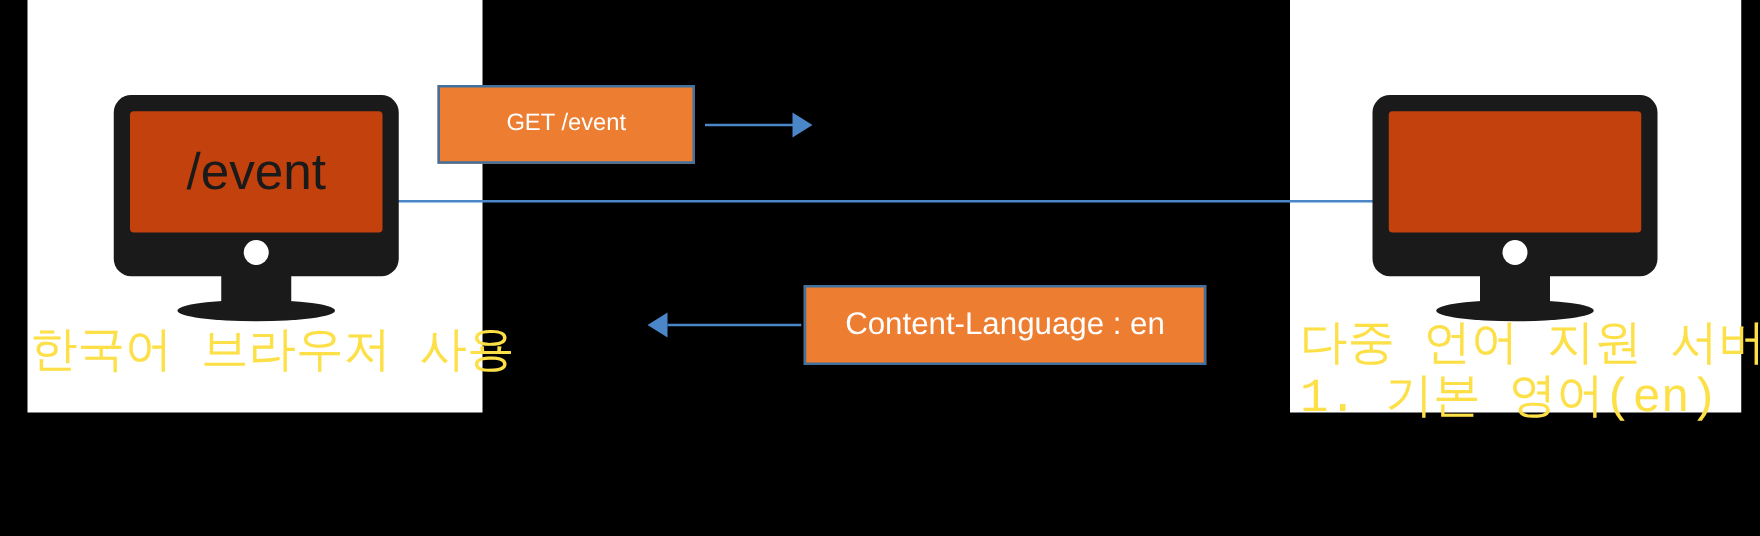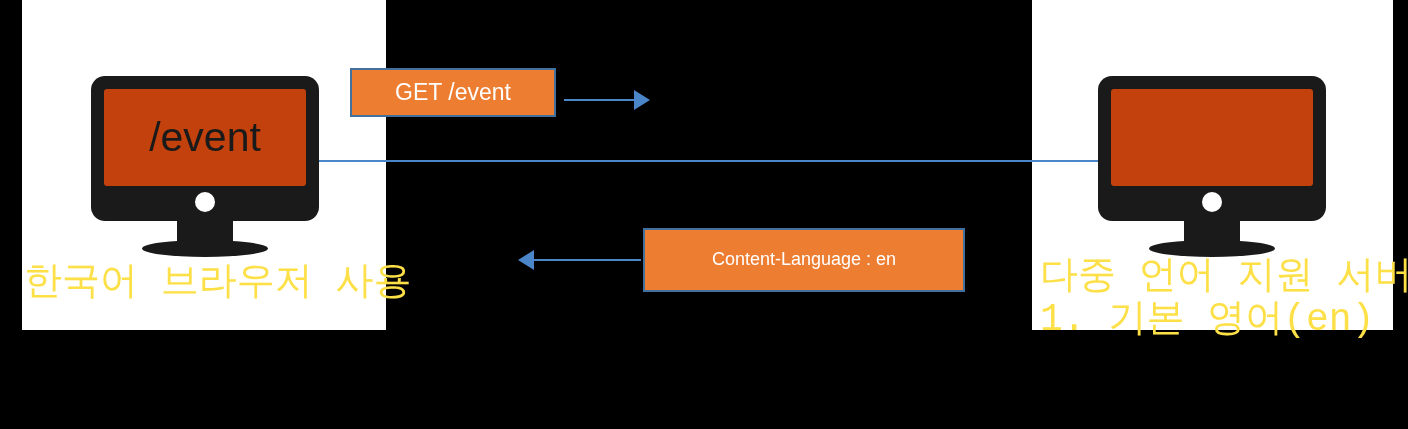--- a/index.html
+++ b/index.html
@@ -111,22 +111,22 @@
     border: 2px solid #41719C;
     box-sizing: border-box;
     display: flex;
     align-items: center;
     justify-content: center;
     text-align: center;
     color: #ffffff;
     font-family: "Liberation Sans", sans-serif;
     line-height: 1.18;
   }
-  #msg-request  { left: 350px; top: 68px;  width: 206px; height: 49px; font-size: 23px; text-align: right; }
-  #msg-response { left: 643px; top: 228px; width: 322px; height: 64px; font-size: 18px; }
+  #msg-request  { left: 350px; top: 68px;  width: 206px; height: 63px; font-size: 19px; text-align: right; }
+  #msg-response { left: 643px; top: 228px; width: 322px; height: 64px; font-size: 25px; }
 
   
   #link-line {
     position: absolute;
     left: 313px;
     top: 160px;
     width: 790px;
     height: 2px;
     background: #4A86C8;
   }

